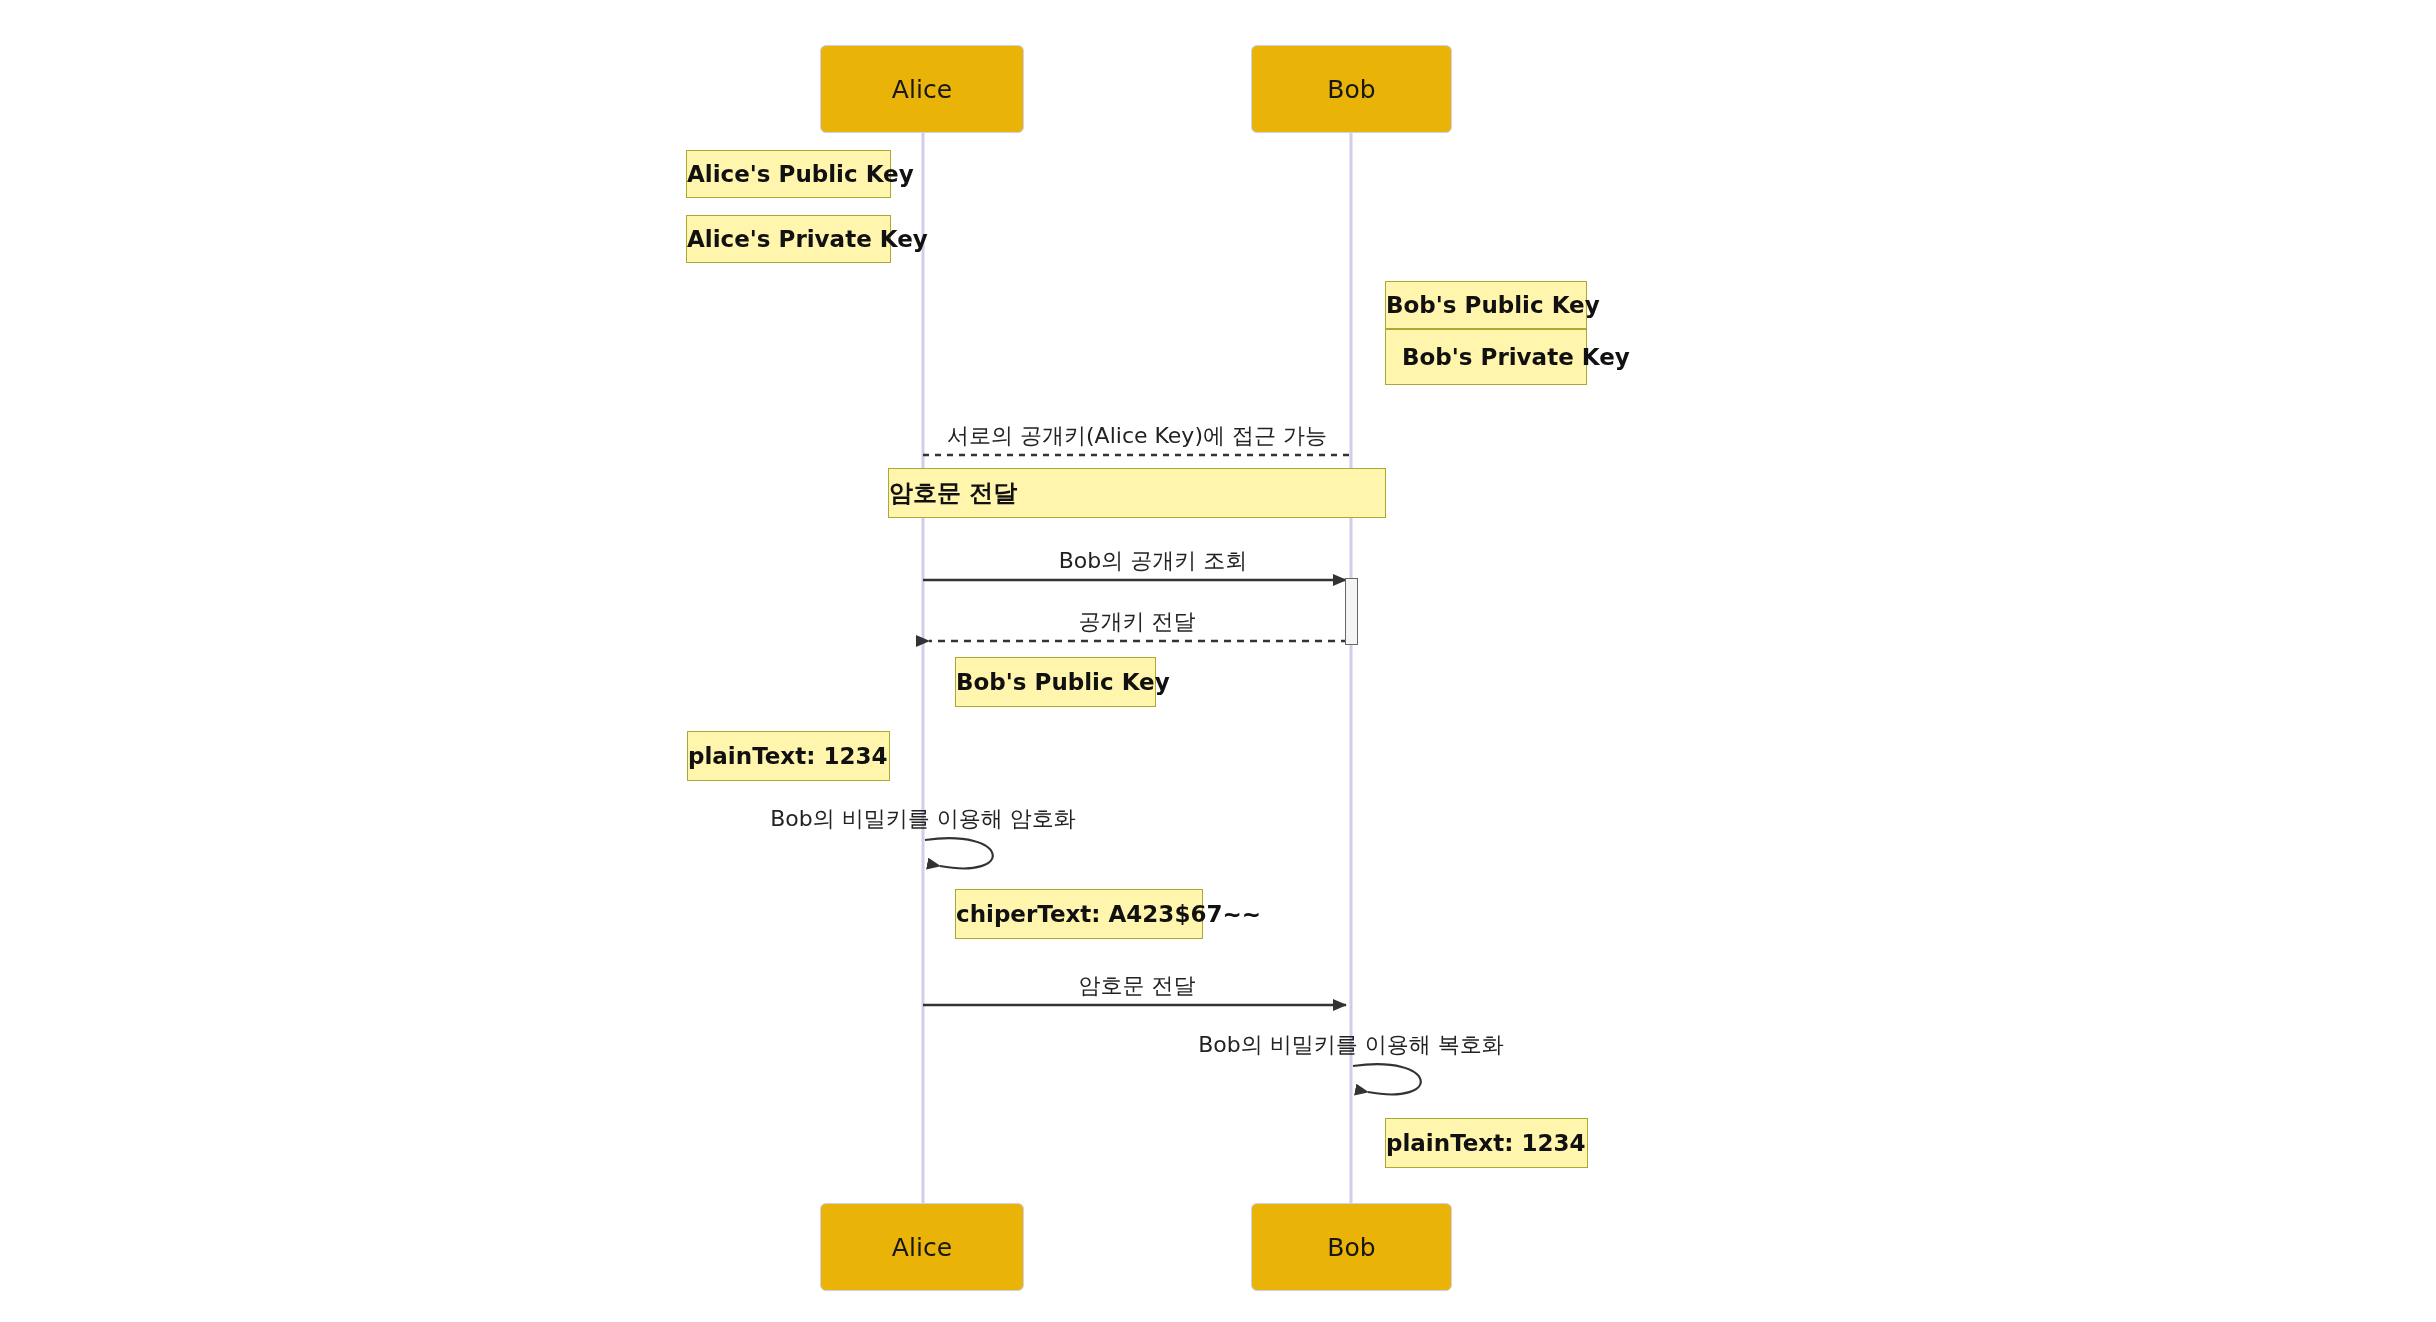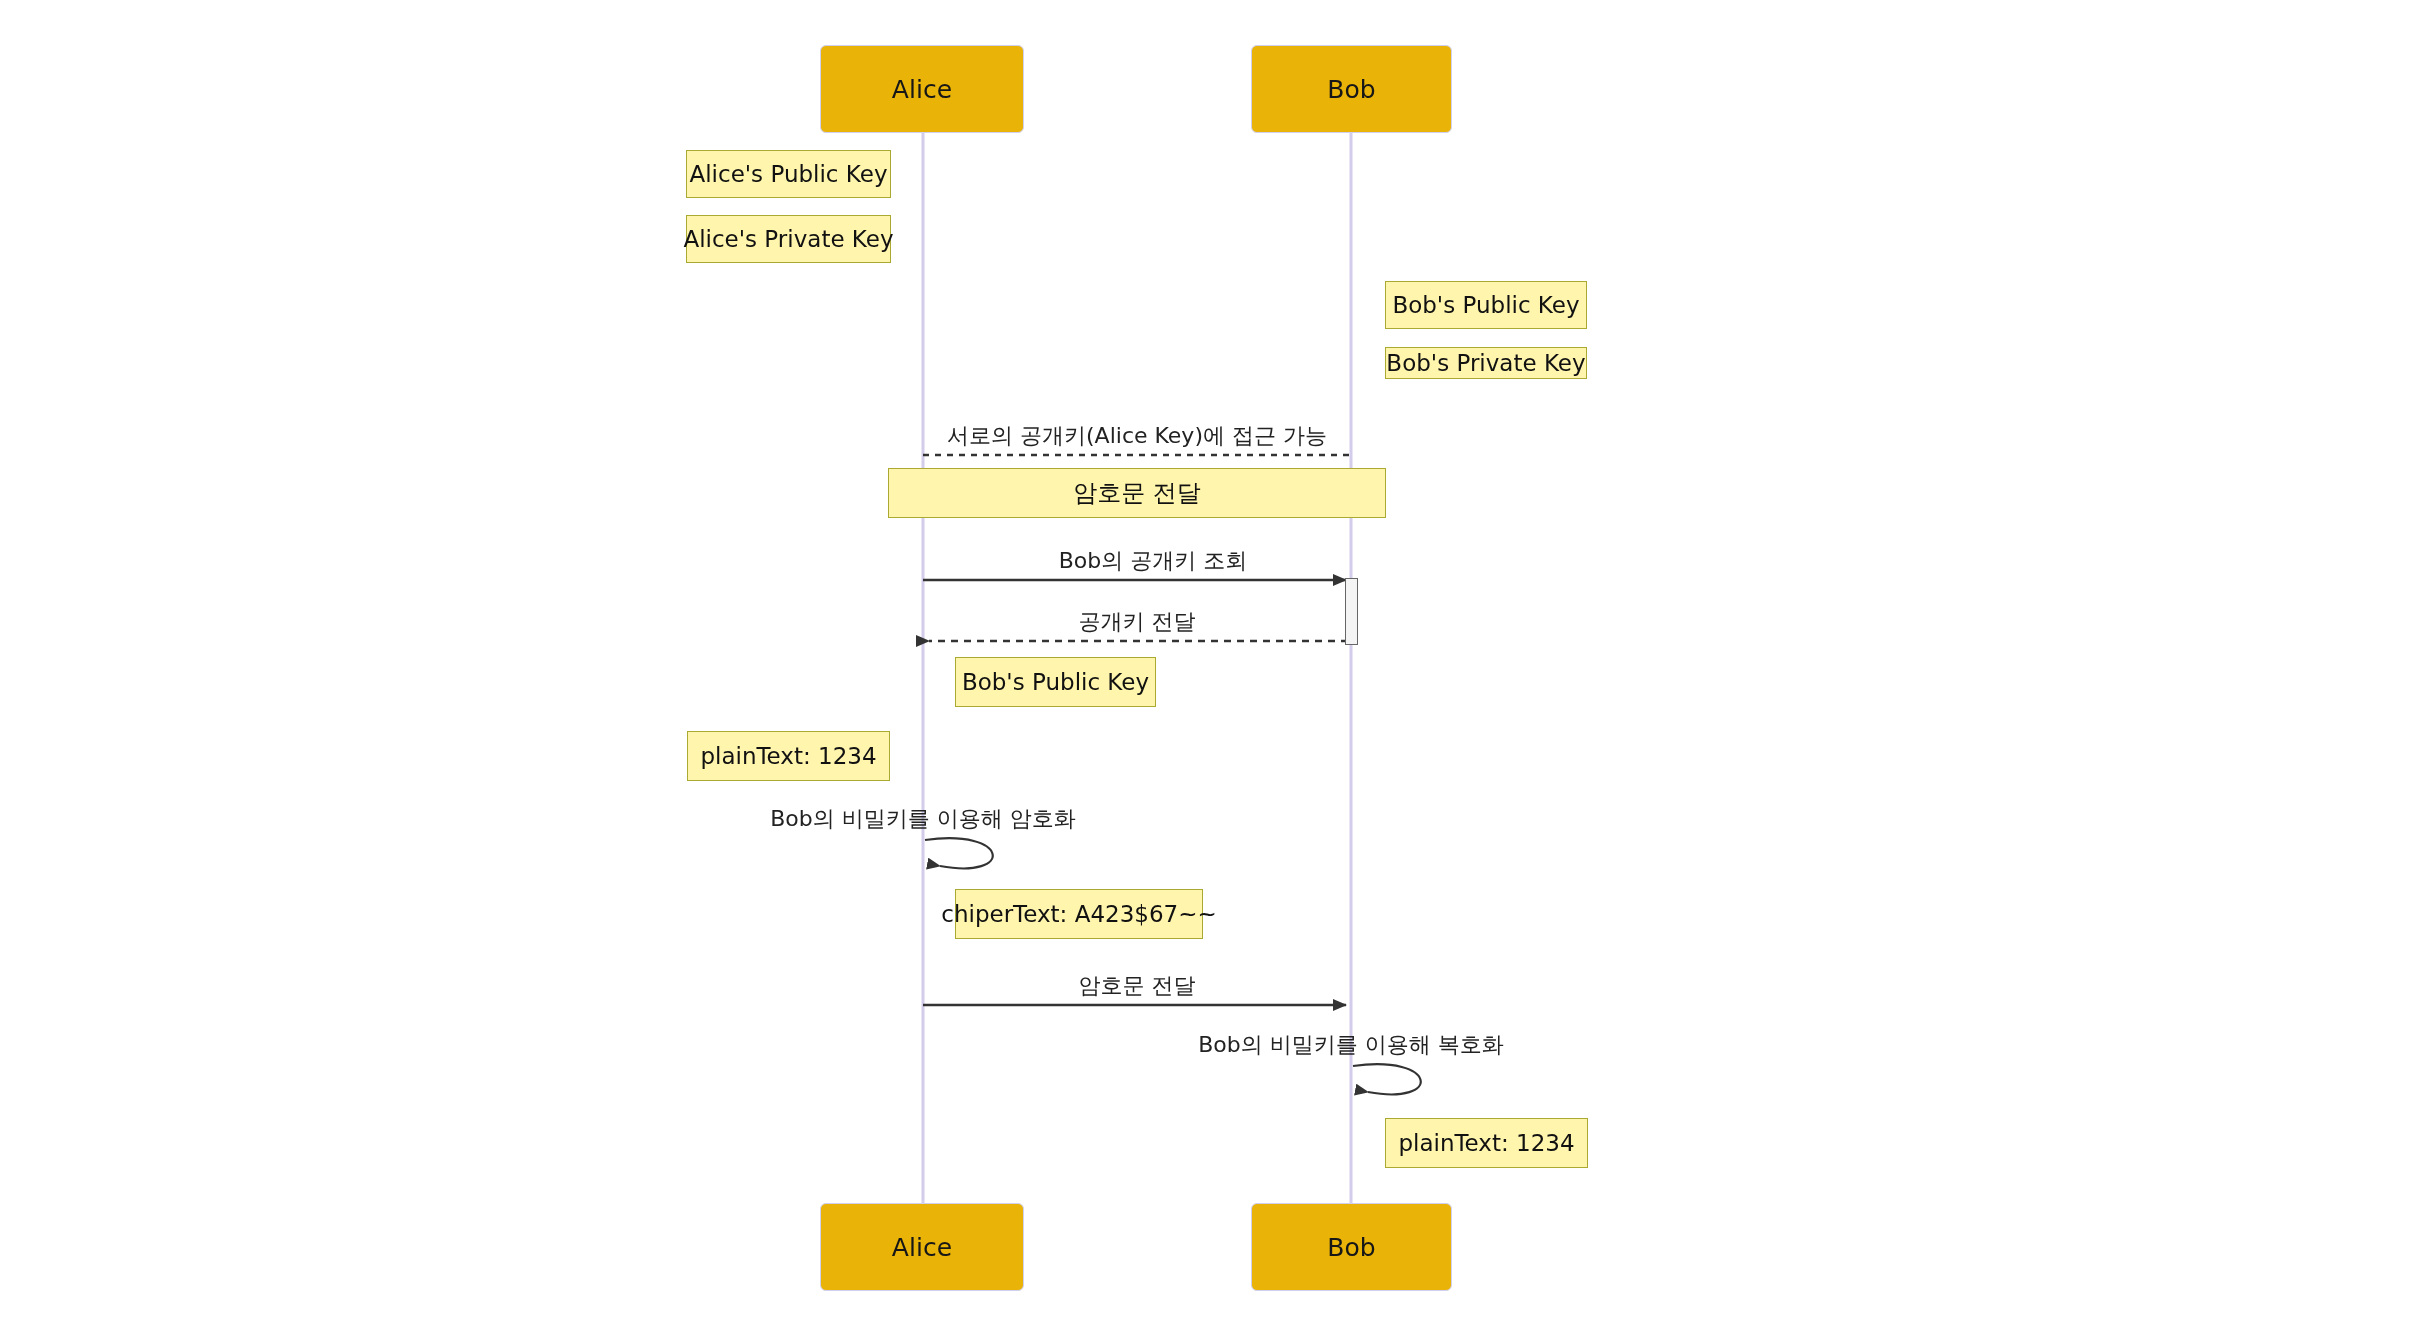--- a/index.html
+++ b/index.html
@@ -45,21 +45,22 @@
     letter-spacing: 0.1px;
   }
   
   .note-box {
     position: absolute;
     box-sizing: border-box;
     background: #FFF5AD;
     border: 1.4px solid #AAAA33;
     display: flex;
     align-items: center;
-    justify-content: center;
+    justify-content: flex-start;
+    font-weight: bold;
   }
   .note-label {
     font-size: 23px;
     color: #111111;
     font-family: "DejaVu Sans", "Liberation Sans", sans-serif;
     white-space: nowrap;
   }
   .note-wide .note-label {
     font-size: 24px;
   }
@@ -137,21 +138,21 @@
   </div>
 
   <div class="note-box" style="left:686px; top:215px; width:205px; height:48px;">
     <span class="note-label">Alice's Private Key</span>
   </div>
 
   <div class="note-box" style="left:1385px; top:281px; width:202px; height:48px;">
     <span class="note-label">Bob's Public Key</span>
   </div>
 
-  <div class="note-box" style="left:1385px; top:347px; width:202px; height:32px;">
+  <div class="note-box" style="left:1385px; top:329px; width:202px; height:56px;padding-left:16px;">
     <span class="note-label">Bob's Private Key</span>
   </div>
 
   <div class="note-box note-wide" style="left:888px; top:468px; width:498px; height:50px;">
     <span class="note-label">암호문 전달</span>
   </div>
 
   <div class="note-box" style="left:955px; top:657px; width:201px; height:50px;">
     <span class="note-label">Bob's Public Key</span>
   </div>

